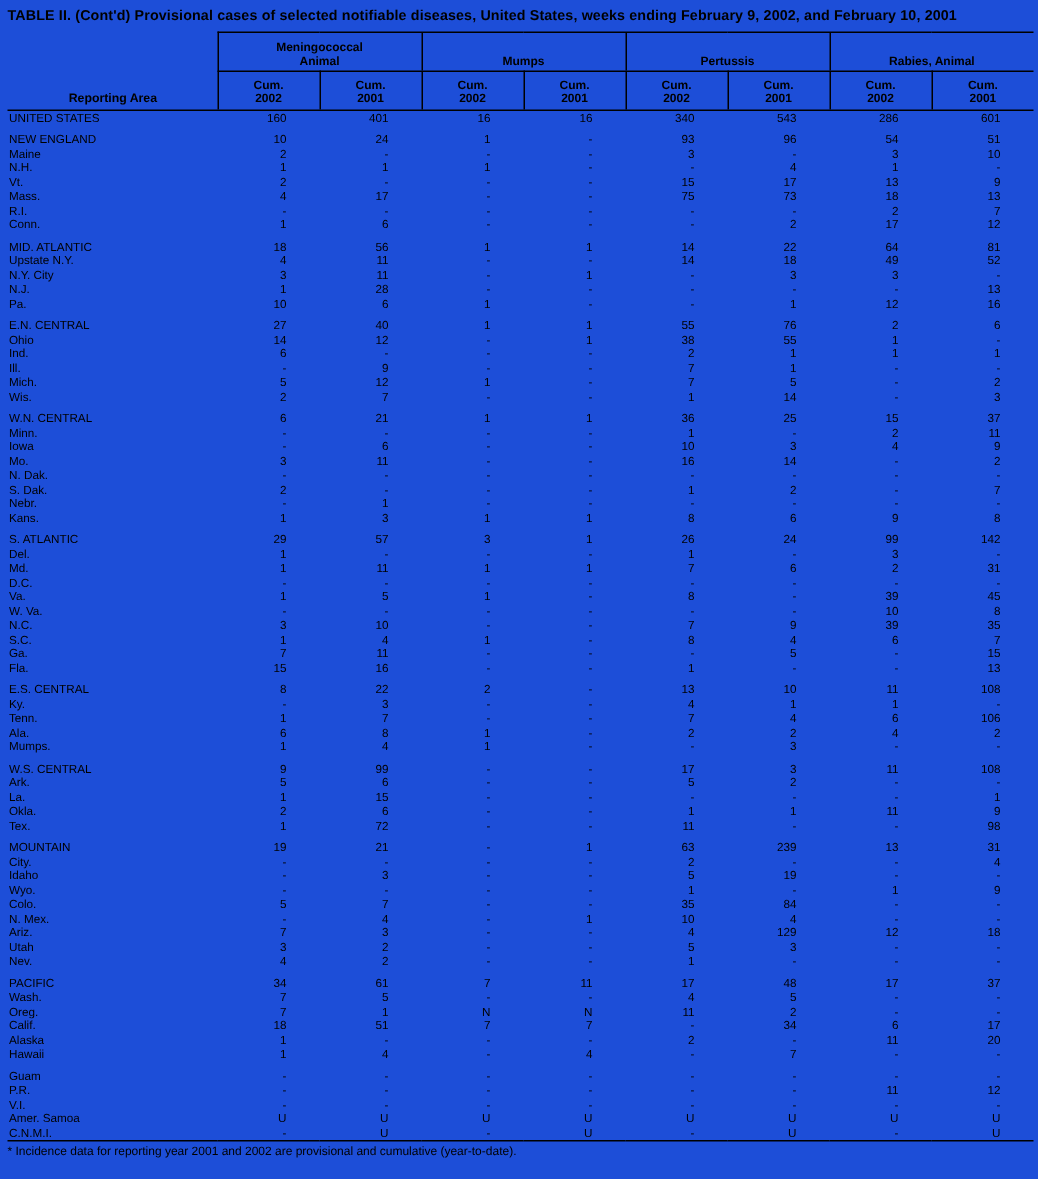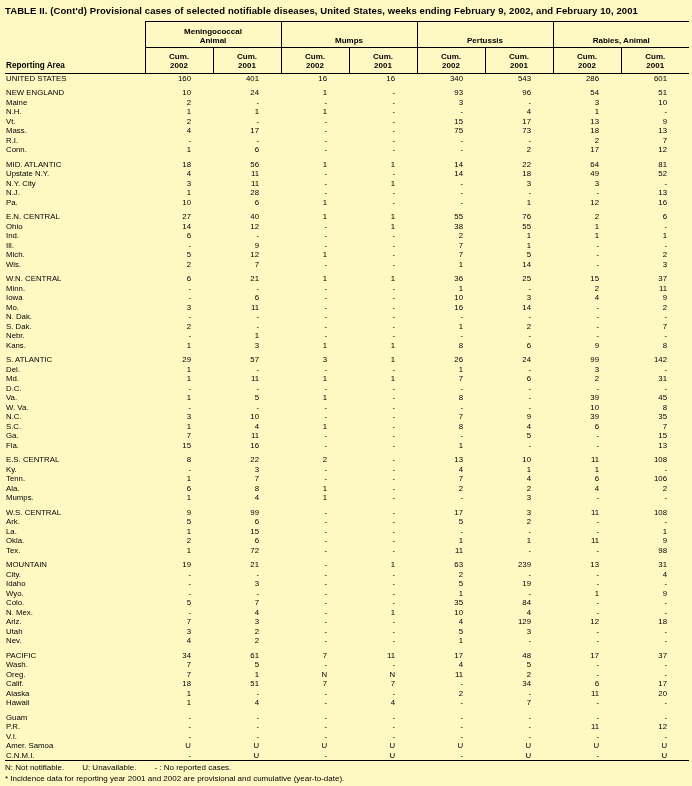--- a/index.html
+++ b/index.html
@@ -5,21 +5,21 @@
   html, body {
     margin: 0;
     padding: 0;
     background: #ffffff;
   }
   .page {
     width: 692px;
     height: 786px;
     box-sizing: border-box;
     padding: 5px 4px 0 5px;
-    background: #fef9c3;
+    background: #1d4ed8;
     color: #000000;
     font-family: "Liberation Sans", "DejaVu Sans", sans-serif;
     overflow: hidden;
   }
   .title {
     font-size: 9.5px;
     font-weight: bold;
     line-height: 11.5px;
     letter-spacing: 0.1px;
   }
@@ -34,21 +34,21 @@
   col.c-num  { width: 68px; }
 
   thead th {
     font-size: 8px;
     font-weight: bold;
     line-height: 9px;
     padding: 0;
     white-space: pre-line;
   }
   th.area-h {
-    text-align: left;
+    text-align: center;
     vertical-align: bottom;
     padding: 0 0 3px 1px;
     font-size: 8.2px;
   }
   th.group {
     border-top: 1px solid #000;
     border-bottom: 1px solid #000;
     border-left: 1px solid #000;
     text-align: center;
     vertical-align: bottom;
@@ -906,19 +906,16 @@
           <td class="num">U</td>
           <td class="num">-</td>
           <td class="num">U</td>
           <td class="num">-</td>
           <td class="num">U</td>
         </tr>
       </tbody>
   </table>
 
   <div class="footnotes">
-    <div>
-      <span class="seg">N: Not notifiable.</span><span class="seg">U: Unavailable.</span><span class="seg">- : No reported cases.</span>
-    </div>
     <div>* Incidence data for reporting year 2001 and 2002 are provisional and cumulative (year-to-date).</div>
   </div>
 
 </div>
 
 </body></html>

